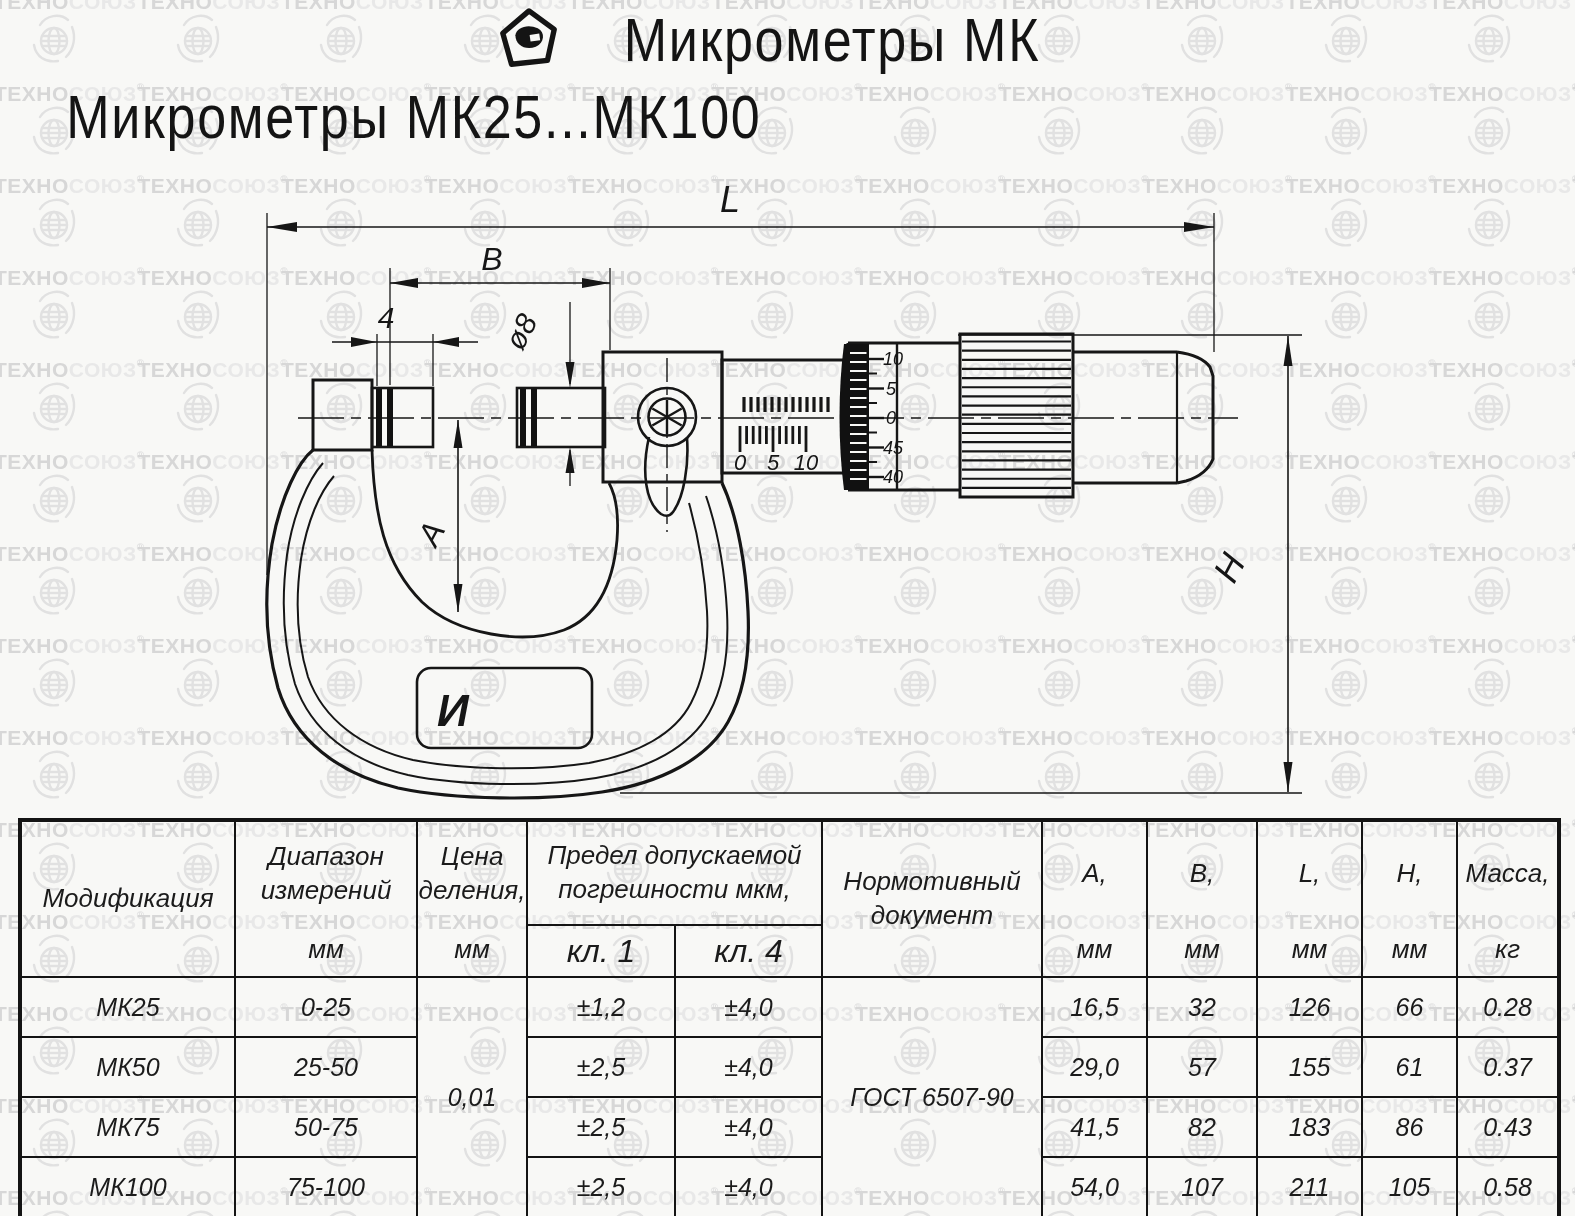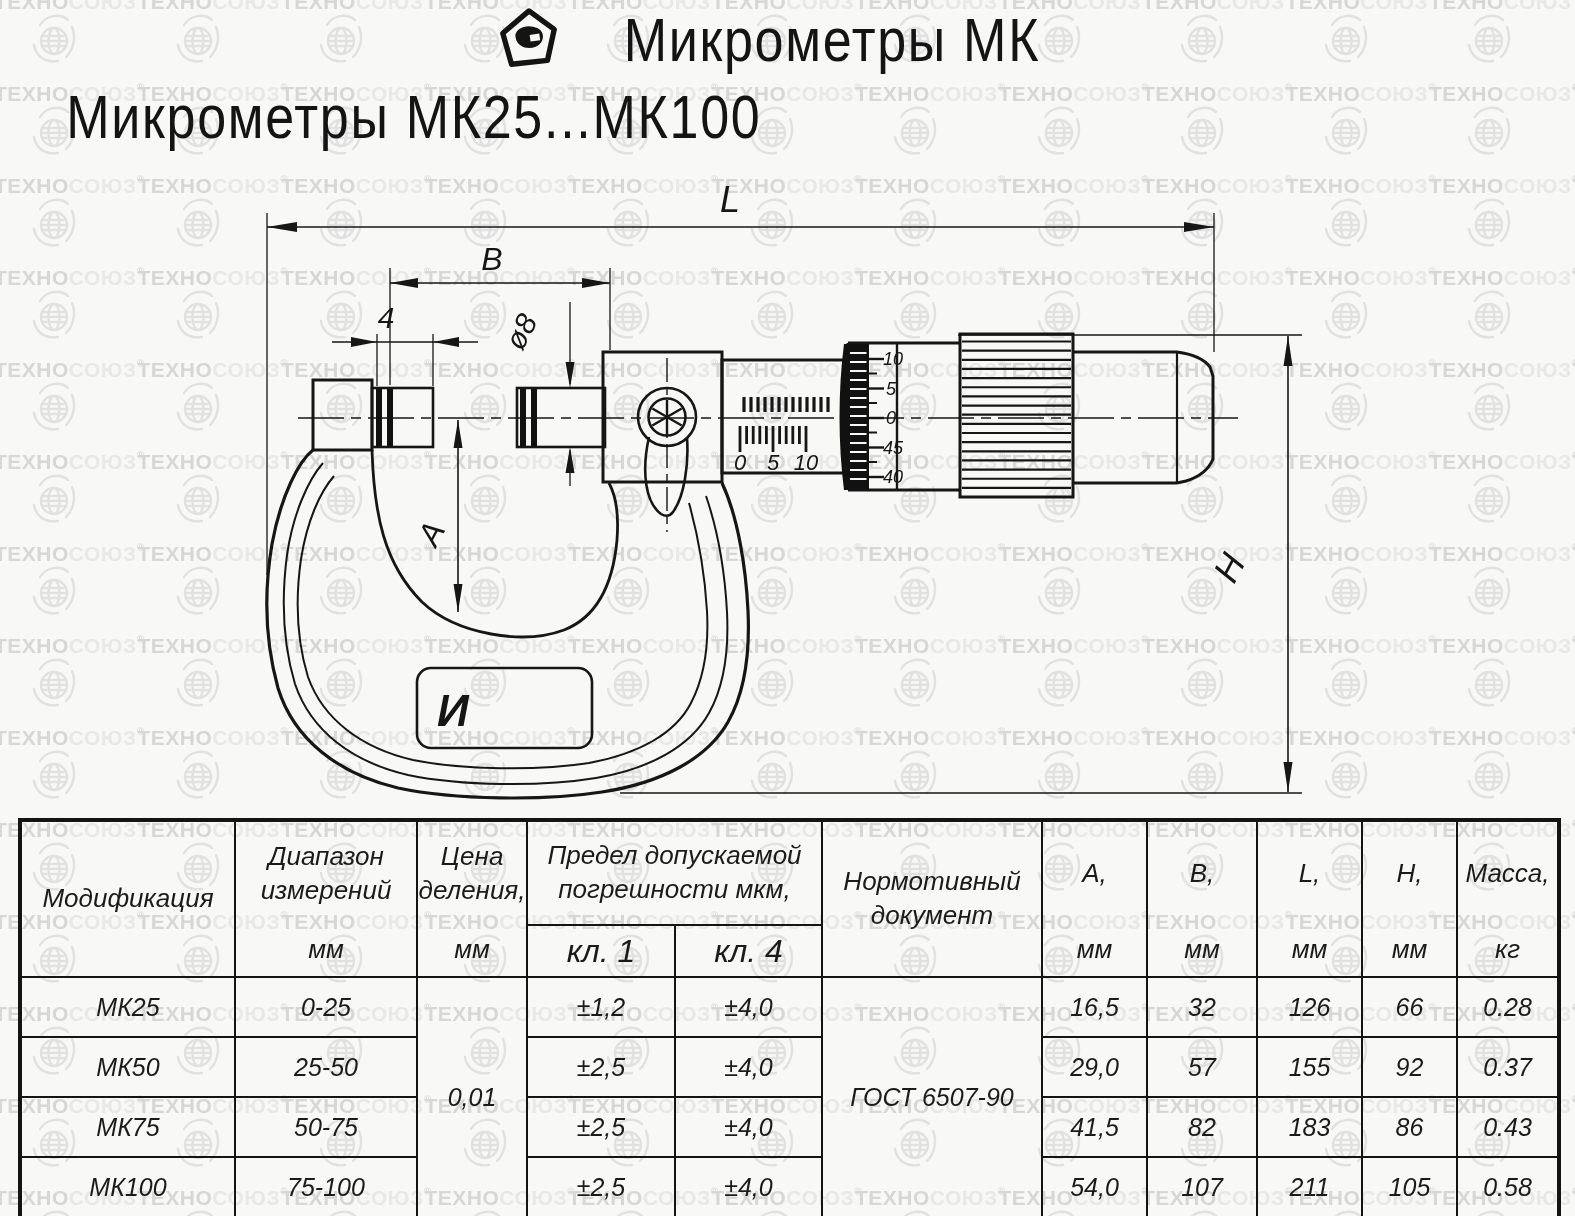--- a/index.html
+++ b/index.html
@@ -1343,21 +1343,21 @@
         <td>0.28</td>
       </tr>
       <tr>
         <td>МК50</td>
         <td>25-50</td>
         <td>±2,5</td>
         <td>±4,0</td>
         <td>29,0</td>
         <td>57</td>
         <td>155</td>
-        <td>92</td>
+        <td>61</td>
         <td>0.37</td>
       </tr>
       <tr>
         <td>МК75</td>
         <td>50-75</td>
         <td>±2,5</td>
         <td>±4,0</td>
         <td>41,5</td>
         <td>82</td>
         <td>183</td>

